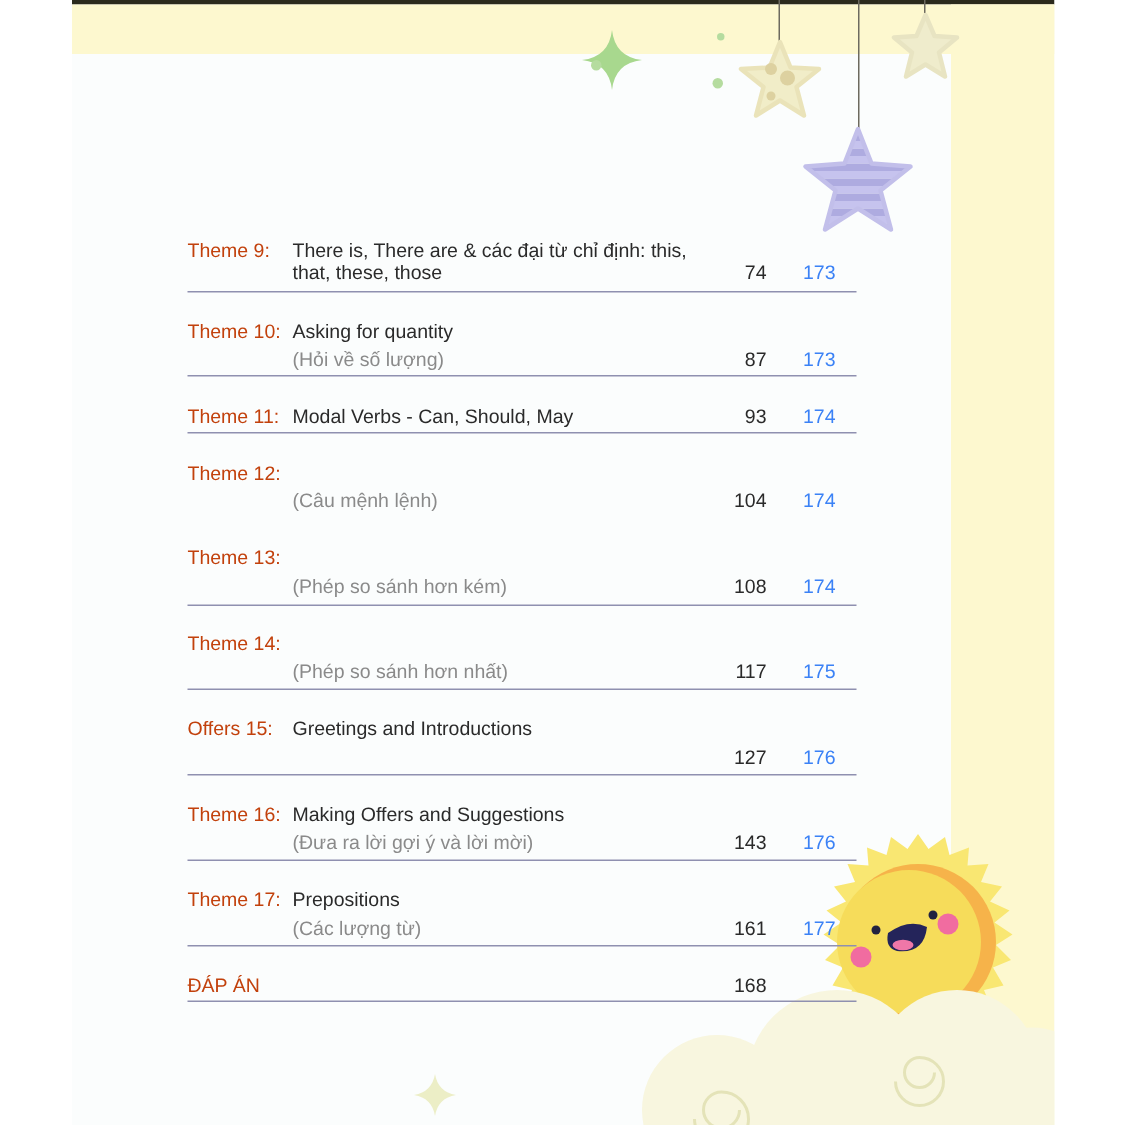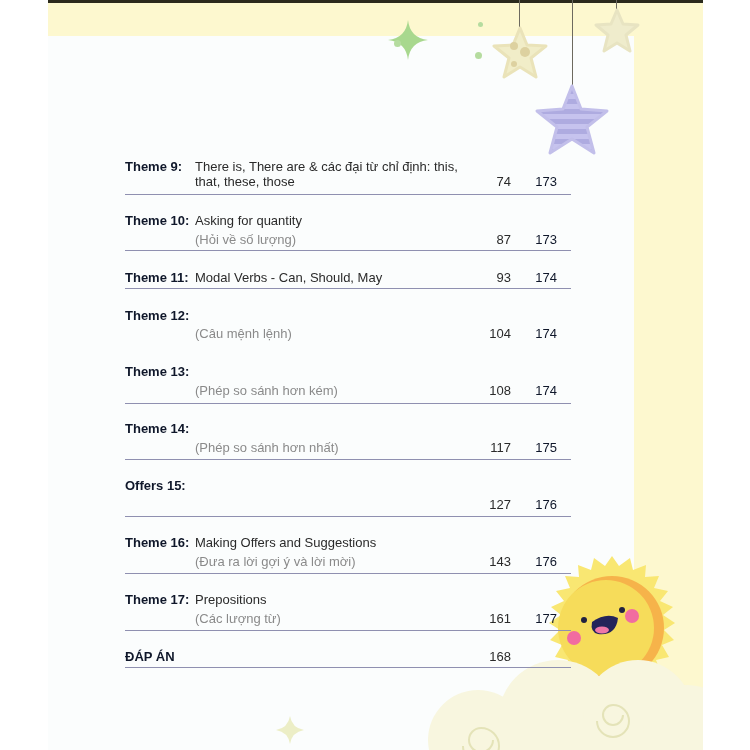--- a/index.html
+++ b/index.html
@@ -14,25 +14,25 @@
     }
     .top-rule { position: absolute; left: 0; top: 0; width: 655px; height: 3px; background: #2b2a1c; }
     .band-top { position: absolute; left: 0; top: 3px; width: 655px; height: 33px; background: #fdf8cf; }
     .band-right { position: absolute; left: 586px; top: 3px; width: 69px; height: 747px; background: #fdf8cf; }
 
     .deco { position: absolute; }
     .string { position: absolute; width: 1px; background: #6d6a5f; }
 
     .toc { position: absolute; left: 77px; top: 0; width: 446px; }
     .row { position: absolute; left: 0; width: 446px; border-bottom: 1.5px solid #8f90b0; }
-    .row .label { position: absolute; left: 0; font-size: 13px; color: #0f172a; font-weight: bold; }
+    .row .label { position: absolute; left: 0; font-size: 13px; color: #c2410c; }
     .row .title { position: absolute; left: 70px; font-size: 13px; color: #2a2a2a; line-height: 15px; width: 290px; }
     .row .sub { position: absolute; left: 70px; font-size: 13px; color: #8a8a8a; }
     .row .page-num { position: absolute; right: 60px; font-size: 13px; color: #2a2a2a; text-align: center; }
-    .row .ans-num { position: absolute; right: 14px; font-size: 13px; color: #0f172a; text-align: left; }
+    .row .ans-num { position: absolute; right: 14px; font-size: 13px; color: #3b82f6; text-align: left; }
   </style>
 </head>
 <body>
 
 <div class="page">
   <div class="top-rule"></div>
   <div class="band-top"></div>
   <div class="band-right"></div>
 
   <svg class="deco" style="left:340px;top:20px" width="40" height="40" viewBox="0 0 40 40">
@@ -136,20 +136,21 @@
 
     <div class="row" style="top:419px;height:40px">
       <span class="label" style="top:2px">Theme 14:</span>
       <span class="sub" style="top:21px">(Phép so sánh hơn nhất)</span>
       <span class="page-num" style="top:21px">117</span>
       <span class="ans-num" style="top:21px">175</span>
     </div>
 
     <div class="row" style="top:476px;height:40px">
       <span class="label" style="top:2px">Offers 15:</span>
+      <span class="title" style="top:2px">Greetings and Introductions</span>
       <span class="page-num" style="top:21px">127</span>
       <span class="ans-num" style="top:21px">176</span>
     </div>
 
     <div class="row" style="top:533px;height:40px">
       <span class="label" style="top:2px">Theme 16:</span>
       <span class="title" style="top:2px">Making Offers and Suggestions</span>
       <span class="sub" style="top:21px">(Đưa ra lời gợi ý và lời mời)</span>
       <span class="page-num" style="top:21px">143</span>
       <span class="ans-num" style="top:21px">176</span>

